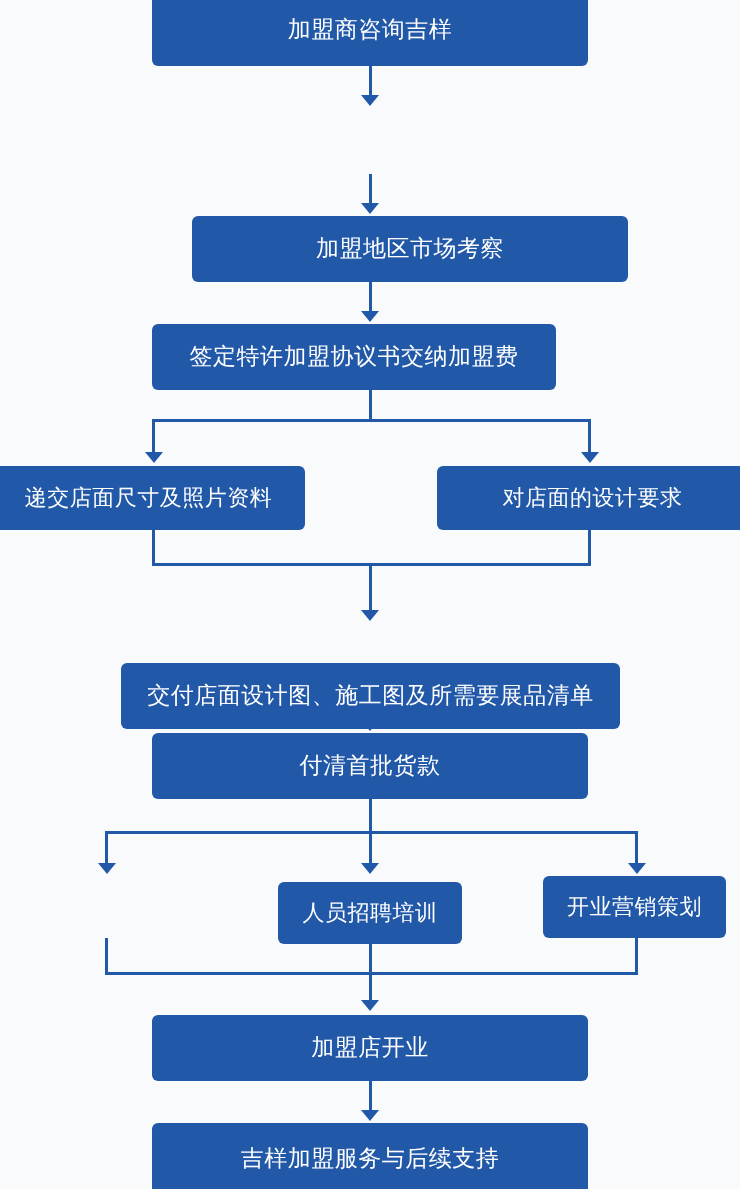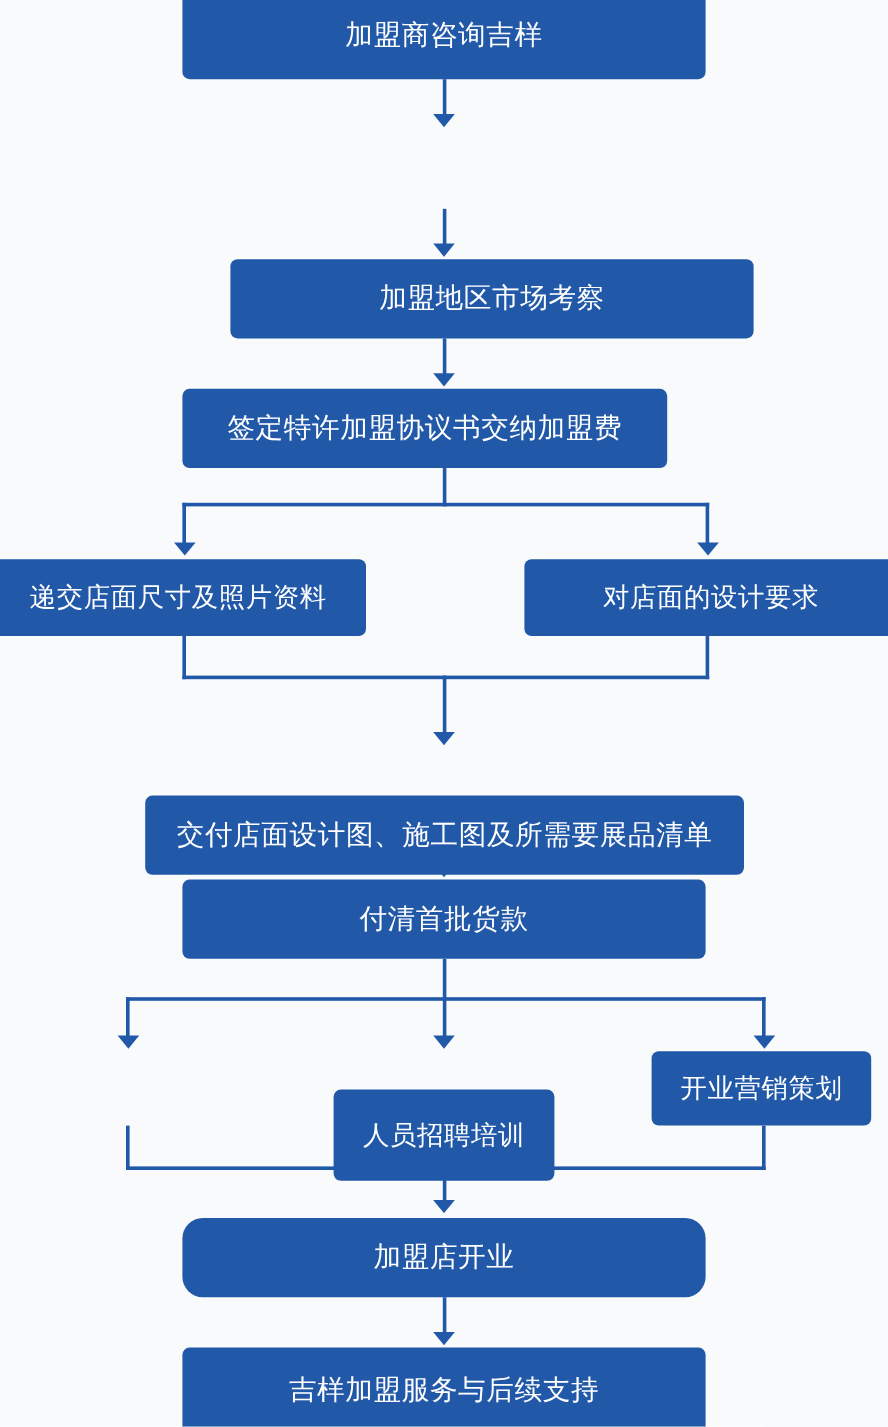--- a/index.html
+++ b/index.html
@@ -98,29 +98,29 @@
 
   <div class="vline" style="left:368.5px; top:799px; height:34px;"></div>
   <div class="hline" style="left:105px; top:831px; width:533px;"></div>
   <div class="vline" style="left:105px; top:831px; height:34px;"></div>
   <div class="arrow" style="left:97.5px; top:863px;"></div>
   <div class="vline" style="left:368.5px; top:831px; height:34px;"></div>
   <div class="arrow" style="left:361px; top:863px;"></div>
   <div class="vline" style="left:635px; top:831px; height:34px;"></div>
   <div class="arrow" style="left:627.5px; top:863px;"></div>
 
-  <div class="node small" style="left:278px; top:908px; width:184px; height:76px;text-align:right;">人员招聘培训</div>
+  <div class="node small" style="left:278px; top:882px; width:184px; height:62px;text-align:right;">人员招聘培训</div>
   <div class="node small" style="left:543px; top:876px; width:183px; height:62px;text-align:center;">开业营销策划</div>
 
   <div class="vline" style="left:105px; top:938px; height:37px;"></div>
   <div class="vline" style="left:635px; top:938px; height:37px;"></div>
   <div class="hline" style="left:105px; top:972px; width:533px;"></div>
   <div class="vline" style="left:368.5px; top:938px; height:63px;"></div>
   <div class="arrow" style="left:361px; top:1000px;"></div>
 
-  <div class="node big" style="left:152px; top:1015px; width:436px; height:66px;border-radius:17px;">加盟店开业</div>
+  <div class="node big" style="left:152px; top:1015px; width:436px; height:66px;">加盟店开业</div>
 
   <div class="vline" style="left:368.5px; top:1081px; height:31px;"></div>
   <div class="arrow" style="left:361px; top:1110px;"></div>
 
   <div class="node big" style="left:152px; top:1123px; width:436px; height:72px;">吉样加盟服务与后续支持</div>
 
 </div>
 
 </body></html>

